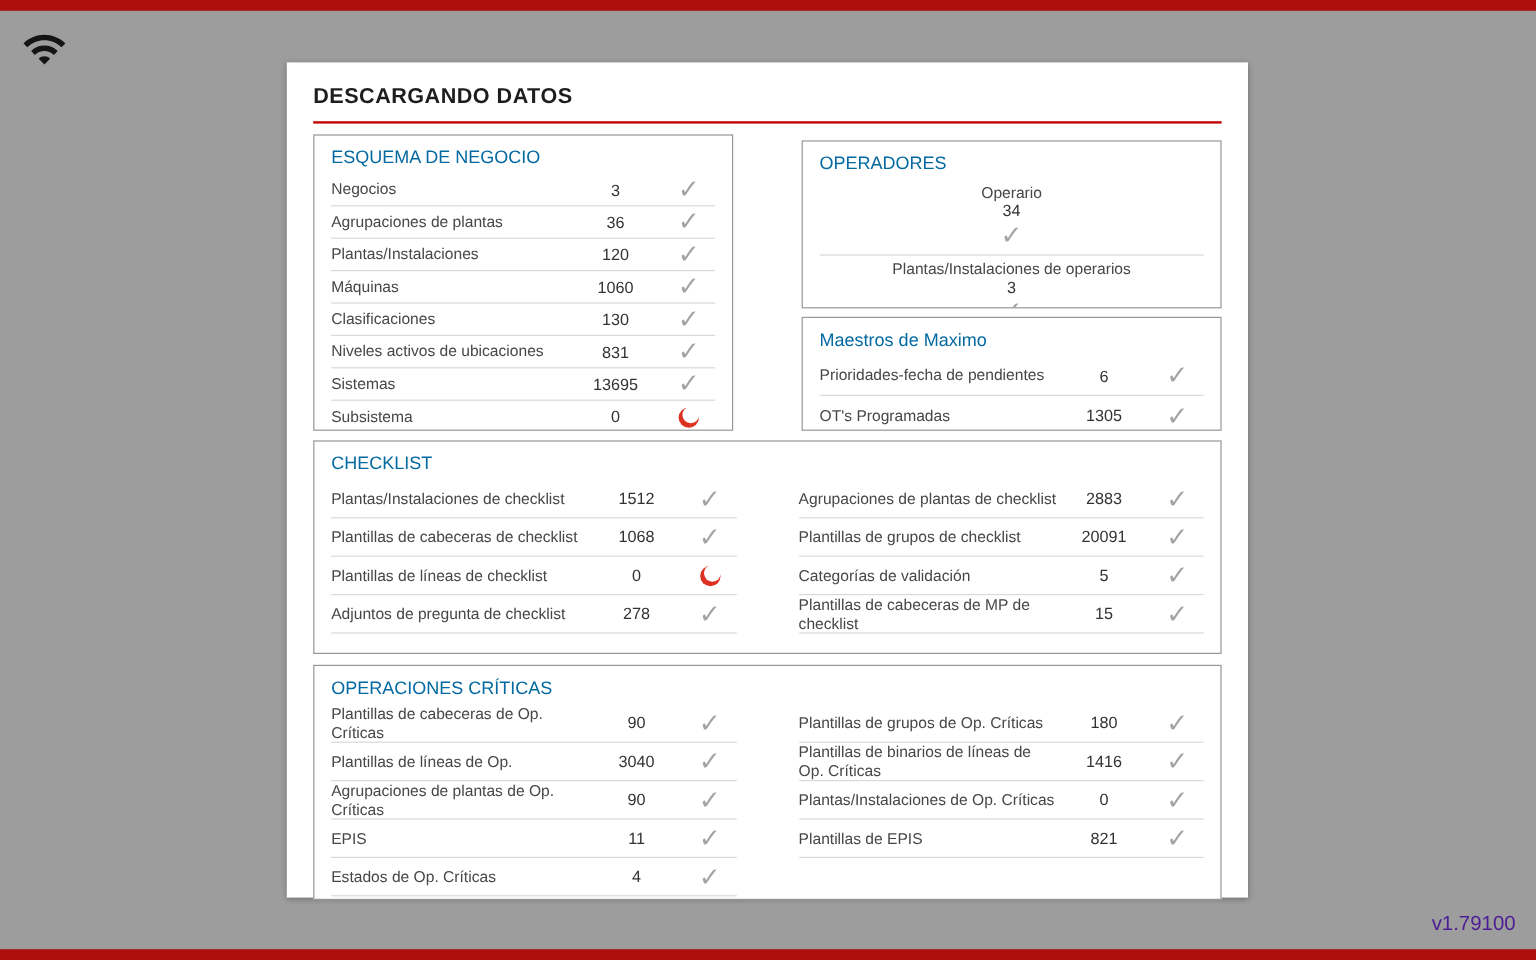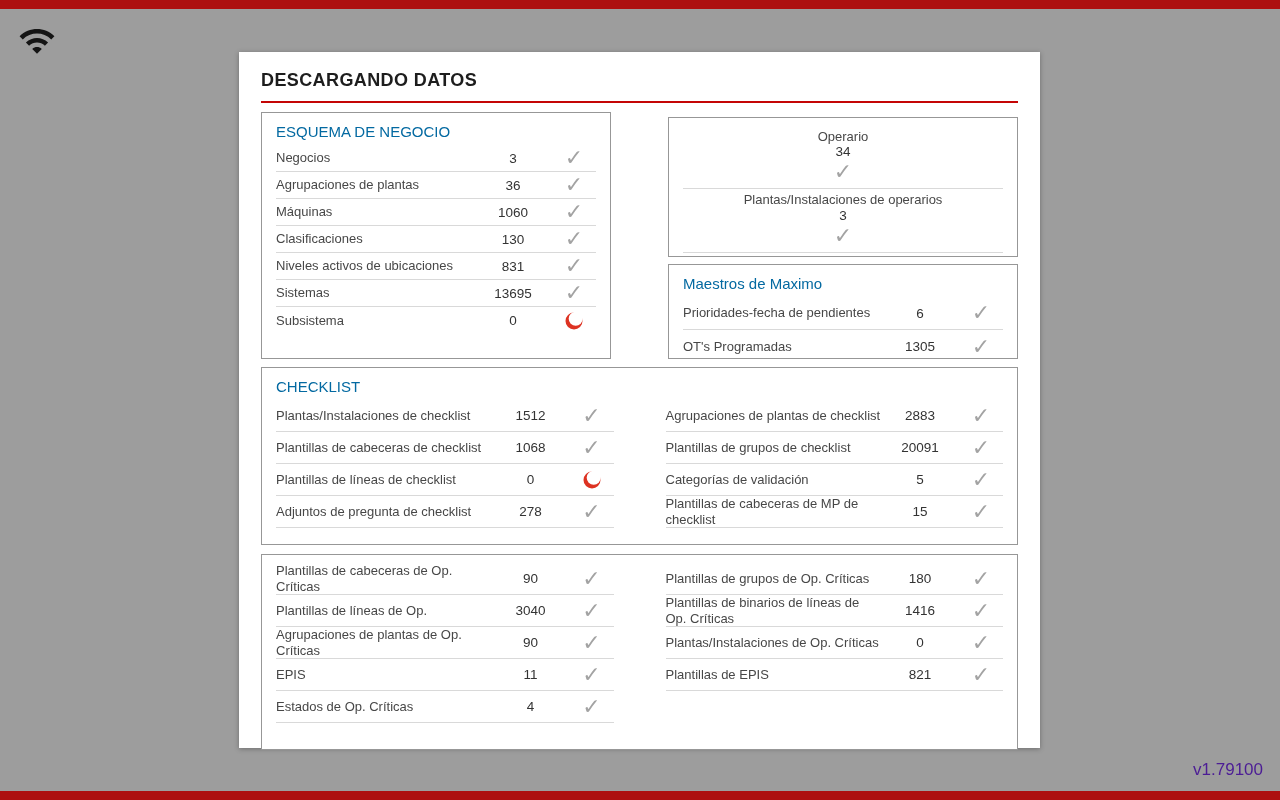--- a/index.html
+++ b/index.html
@@ -91,20 +91,25 @@
               <span class="row-label">Negocios</span>
               <span class="row-value">3</span>
               <span class="row-status done"></span>
             </div>
             <div class="row">
               <span class="row-label">Agrupaciones de plantas</span>
               <span class="row-value">36</span>
               <span class="row-status done"></span>
             </div>
             <div class="row">
+              <span class="row-label">Plantas/Instalaciones</span>
+              <span class="row-value">120</span>
+              <span class="row-status done"></span>
+            </div>
+            <div class="row">
               <span class="row-label">Máquinas</span>
               <span class="row-value">1060</span>
               <span class="row-status done"></span>
             </div>
             <div class="row">
               <span class="row-label">Clasificaciones</span>
               <span class="row-value">130</span>
               <span class="row-status done"></span>
             </div>
             <div class="row">
@@ -120,20 +125,21 @@
             <div class="row">
               <span class="row-label">Subsistema</span>
               <span class="row-value">0</span>
               <span class="row-status loading"></span>
             </div>
           </div>
       </section>
 
       <div class="right-stack">
         <section class="box box-operadores">
+          <h2 class="box-title">OPERADORES</h2>
           <div class="rows rows-operadores">
               <div class="row">
                 <span class="row-label">Operario</span>
                 <span class="row-value">34</span>
                 <span class="row-status done"></span>
               </div>
               <div class="row">
                 <span class="row-label">Plantas/Instalaciones de operarios</span>
                 <span class="row-value">3</span>
                 <span class="row-status done"></span>
@@ -208,20 +214,21 @@
             <div class="row">
               <span class="row-label">Plantillas de cabeceras de MP de checklist</span>
               <span class="row-value">15</span>
               <span class="row-status done"></span>
             </div>
           </div>
       </div>
     </section>
 
     <section class="box two-col-box box-operaciones">
+      <h2 class="box-title">OPERACIONES CRÍTICAS</h2>
       <div class="cols">
         <div class="col rows rows-2col">
             <div class="row">
               <span class="row-label">Plantillas de cabeceras de Op. Críticas</span>
               <span class="row-value">90</span>
               <span class="row-status done"></span>
             </div>
             <div class="row">
               <span class="row-label">Plantillas de líneas de Op.</span>
               <span class="row-value">3040</span>

